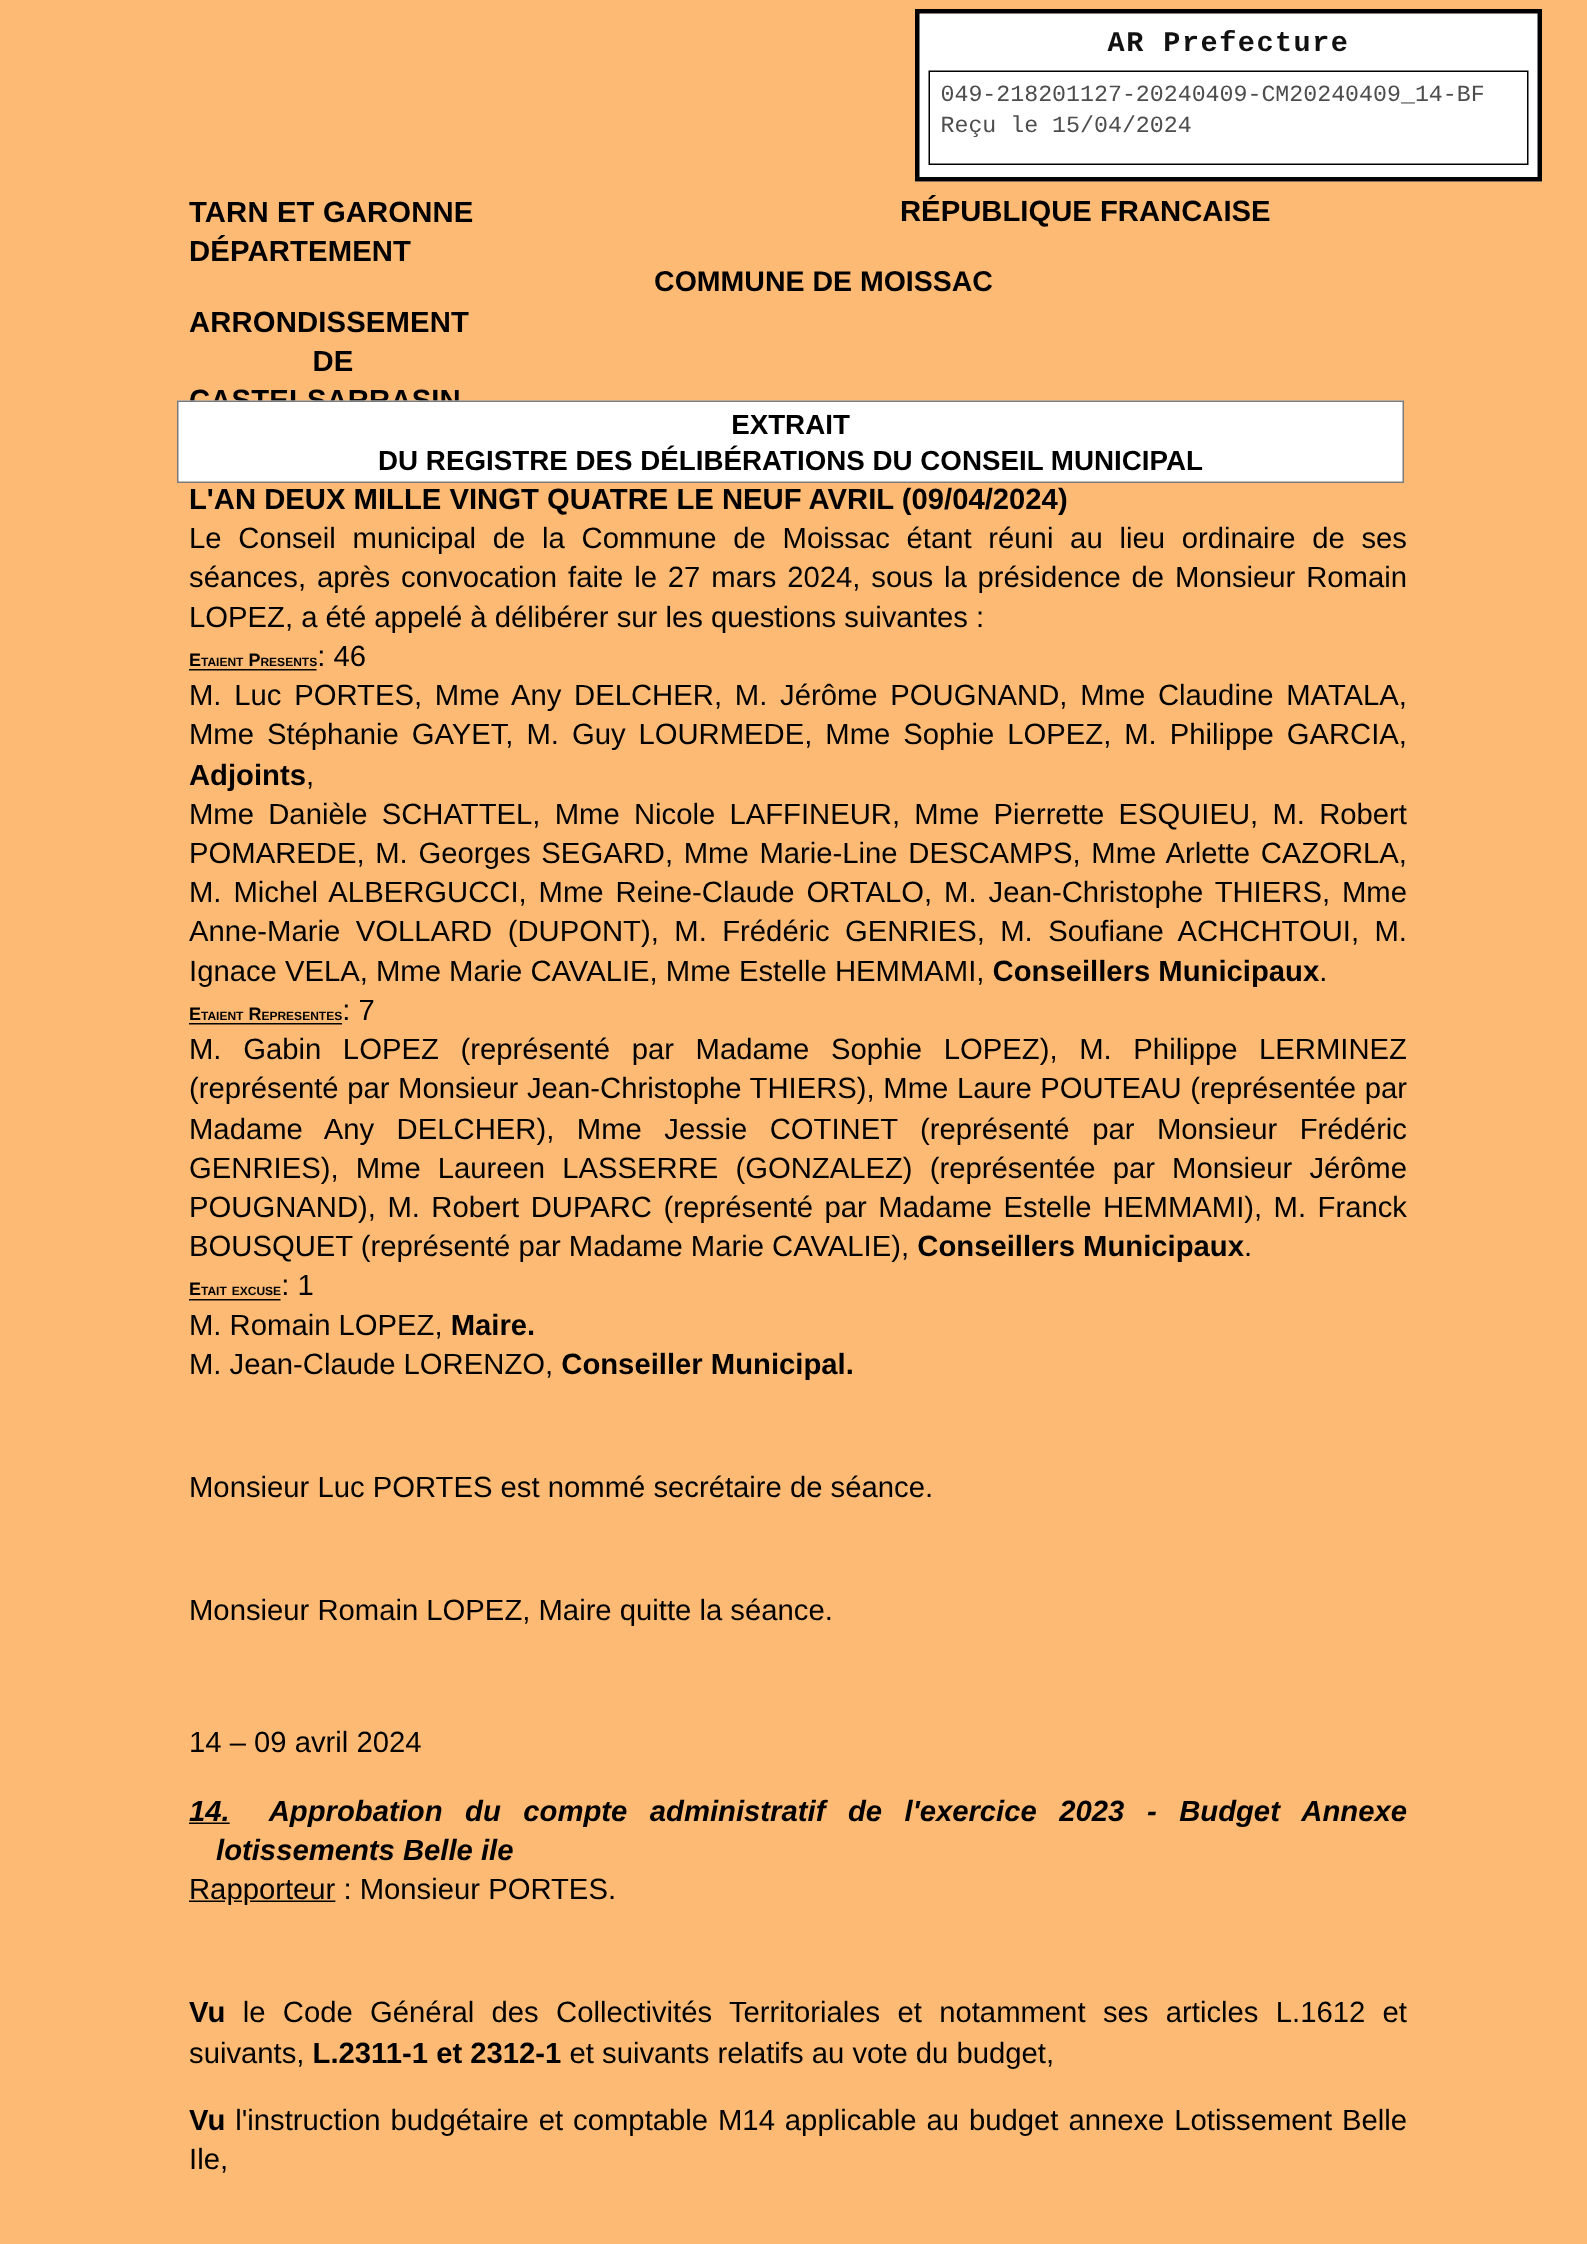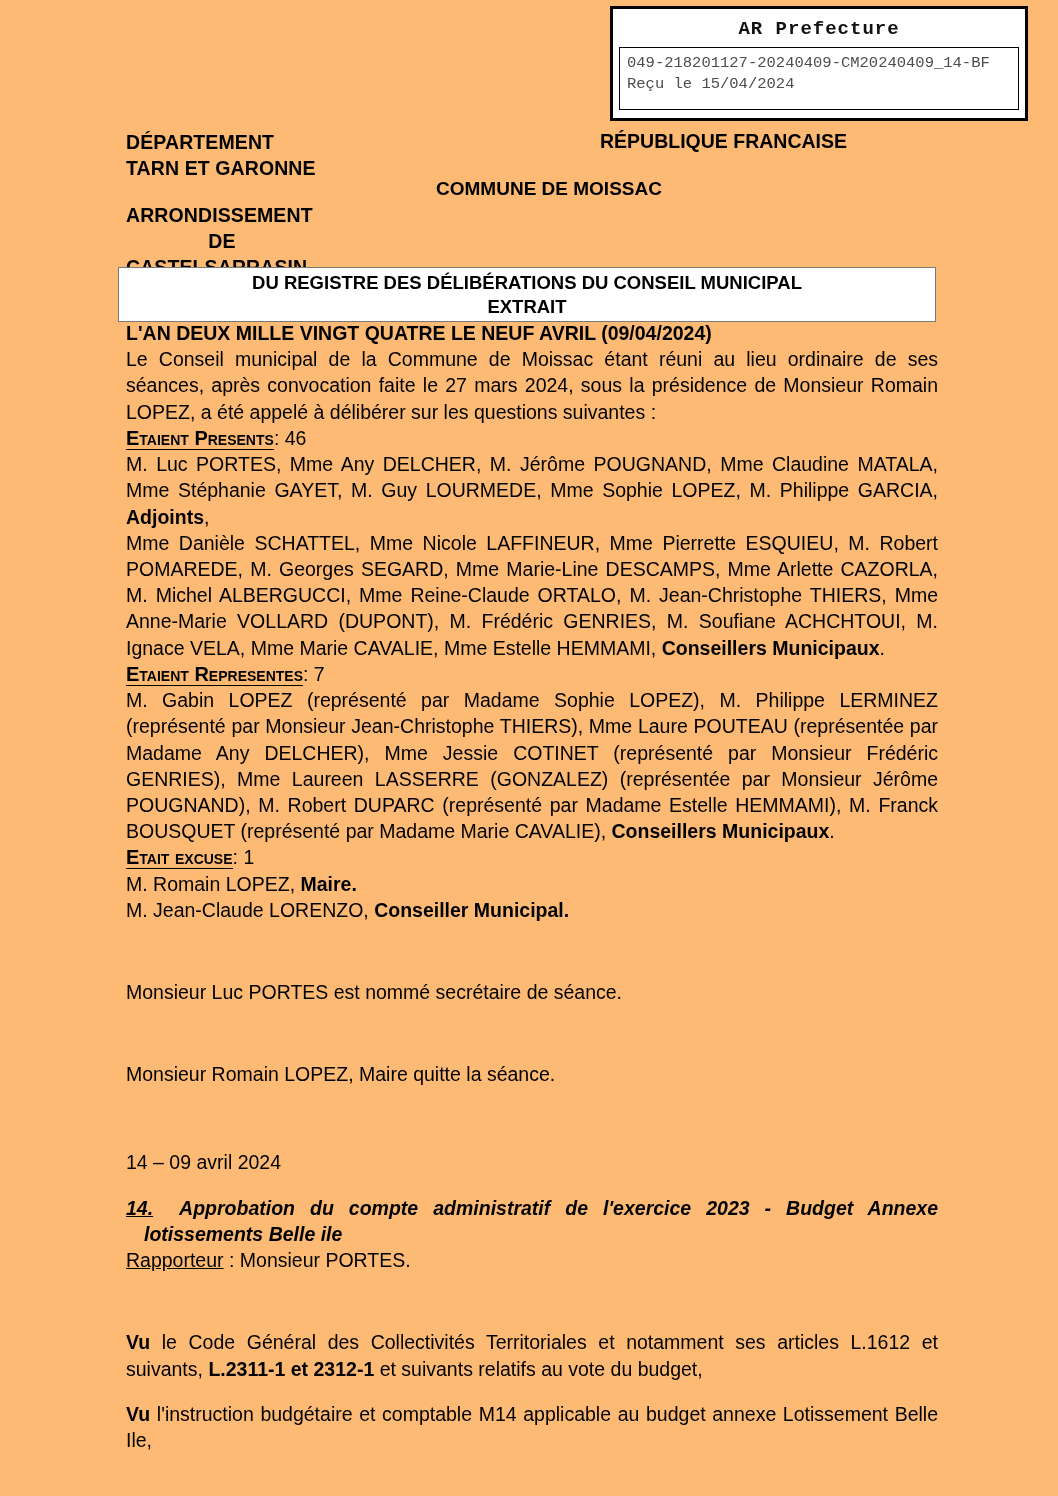--- a/index.html
+++ b/index.html
@@ -128,21 +128,21 @@
   .bold { font-weight: bold; }
 
   
   .sc {
     font-weight: bold;
     font-variant: small-caps;
     text-transform: lowercase;
     border-bottom: 1.6px solid #000;
     display: inline-block;
     line-height: 1.05;
-    font-size: 20px;
+    font-size: 12px;
   }
   .sc-first { text-transform: none; }
 
   .u { text-decoration: underline; }
 
   .spacer-sm { height: 19px; }
   .spacer-md { height: 56px; }
   .spacer-lg { height: 62px; }
 
   .title14 {
@@ -166,34 +166,34 @@
   <div class="stamp">
     <div class="stamp-title">AR Prefecture</div>
     <div class="stamp-body">
       <div class="stamp-line">049-218201127-20240409-CM20240409_14-BF</div>
       <div class="stamp-line">Reçu le 15/04/2024</div>
     </div>
   </div>
 
   <div class="header">
     <div class="hdr-left">
+      <div class="l">TARN ET GARONNE</div>
       <div class="l">DÉPARTEMENT</div>
-      <div class="l">TARN ET GARONNE</div>
       <div class="hdr-gap"></div>
       <div class="l">ARRONDISSEMENT</div>
       <div class="l center">DE</div>
       <div class="l">CASTELSARRASIN</div>
     </div>
     <div class="hdr-right">RÉPUBLIQUE FRANCAISE</div>
     <div class="hdr-commune">COMMUNE DE MOISSAC</div>
   </div>
 
   <div class="extrait-box">
+    <div>EXTRAIT</div>
     <div>DU REGISTRE DES DÉLIBÉRATIONS DU CONSEIL MUNICIPAL</div>
-    <div>EXTRAIT</div>
   </div>
 
   <div class="body">
 
     <p class="bold">L'AN DEUX MILLE VINGT QUATRE LE NEUF AVRIL (09/04/2024)</p>
 
     <p class="just">Le Conseil municipal de la Commune de Moissac étant réuni au lieu ordinaire de ses séances, après convocation faite le 27 mars 2024, sous la présidence de Monsieur Romain LOPEZ, a été appelé à délibérer sur les questions suivantes :</p>
 
     <p><span class="sc sc-first">Etaient Presents</span><span>: 46</span></p>
 

